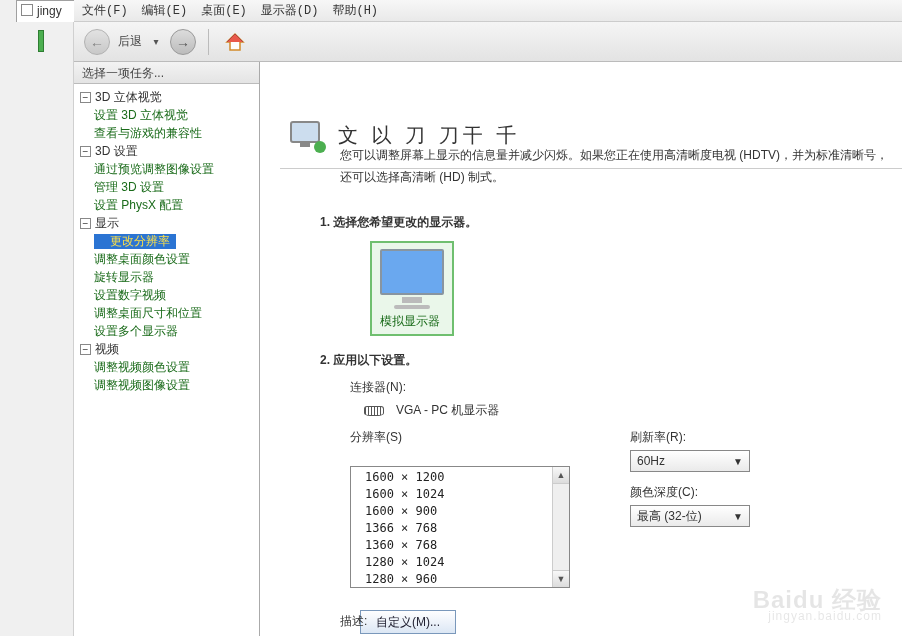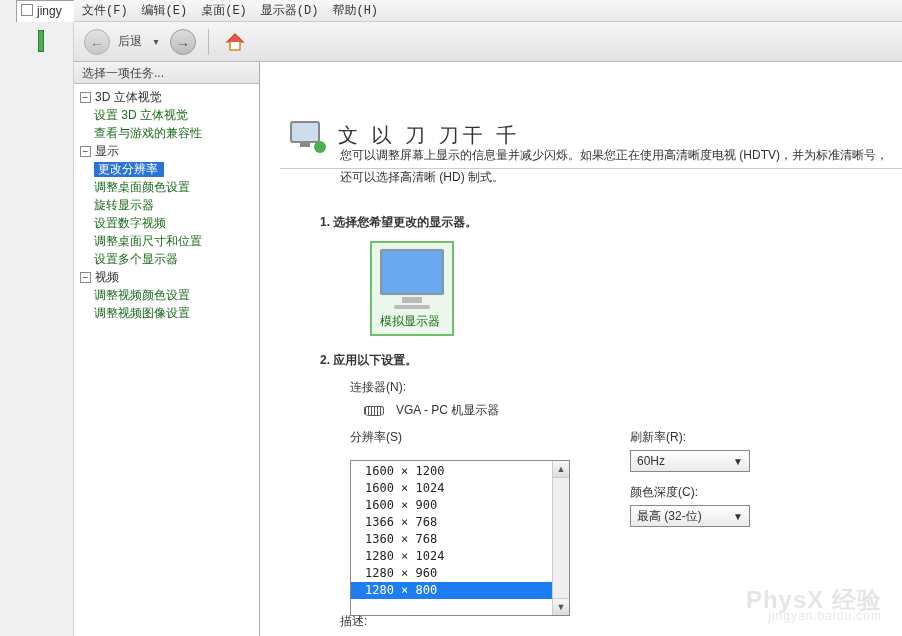--- a/index.html
+++ b/index.html
@@ -22,41 +22,41 @@
     .content-row { flex: 1; display: flex; min-height: 0; }
     .sidebar { width: 186px; border-right: 1px solid #aaa; display: flex; flex-direction: column; }
     .sidebar-header { height: 22px; background: linear-gradient(#f3f3f3,#e4e4e4); border-bottom: 1px solid #bbb; padding: 3px 8px; color: #444; }
     .tree { flex: 1; overflow: auto; padding: 4px 4px 10px 4px; font-size: 12px; line-height: 18px; }
     .tree ul { list-style: none; padding-left: 14px; }
     .tree > ul { padding-left: 2px; }
     .tree .node { white-space: nowrap; }
     .tree .toggle { display: inline-block; width: 11px; height: 11px; border: 1px solid #888; text-align: center; line-height: 9px; font-size: 10px; margin-right: 4px; background: #fff; cursor: default; }
     .tree .lbl { color: #333; }
     .tree a.link { color: #1a6b1a; text-decoration: none; }
-    .tree .selected { background: #2b74d3; color: #ffffff; padding: 0 6px 1px 4px; }
+    .tree .selected { background: #2b74d3; color: #fde047; padding: 0 6px 1px 16px; }
     .main-panel { flex: 1; position: relative; overflow: hidden; background: #fff; }
     .page-header-strip { position: absolute; left: 20px; right: 0; top: 0; height: 72px; border-bottom: 1px solid #ccc; display: flex; align-items: center; gap: 14px; padding: 6px 10px 0 10px; margin-top: 35px; }
     .page-icon { width: 34px; height: 30px; position: relative; }
     .page-icon .mon { width: 30px; height: 22px; border: 2px solid #888; background: #cde; border-radius: 3px; position: relative; }
     .page-icon .mon::after { content:""; position:absolute; left:50%; bottom:-6px; transform:translateX(-50%); width:10px; height:4px; background:#888; }
     .page-icon .dot { position:absolute; right:-2px; bottom:-2px; width:12px; height:12px; background:#4caf50; border-radius:50%; }
     .page-title { font-size: 20px; color: #333; letter-spacing: 4px; overflow: hidden; white-space: nowrap; }
     .page-body { position: absolute; left: 20px; right: 0; top: 72px; bottom: 0; padding: 10px 10px 10px 60px; font-size: 12px; color: #333; overflow: hidden; }
     .desc { margin-bottom: 26px; line-height: 22px; }
     .step-head { font-weight: bold; margin: 8px 0 10px -20px; }
     .monitor-box { display: inline-block; border: 2px solid #6fbf6f; background: #eaf7ea; padding: 6px 8px 4px 8px; margin-left: 30px; margin-bottom: 8px; }
     .monitor-box .screen { width: 64px; height: 46px; background: #6aa8ef; border: 2px solid #8895a0; border-radius: 2px; margin: 0 auto 2px; position: relative; }
     .monitor-box .stand { width: 20px; height: 6px; background: #bbb; margin: 0 auto 2px; }
     .monitor-box .base { width: 36px; height: 4px; background: #bbb; margin: 0 auto 4px; border-radius: 2px; }
     .monitor-box .mcap { color: #1a6b1a; font-size: 12px; }
     .field-label { margin: 6px 0 6px 10px; }
     .connector-row { display: flex; align-items: center; gap: 12px; margin: 4px 0 10px 24px; }
     .vga-icon { width: 20px; height: 10px; border: 1px solid #555; border-radius: 3px 3px 6px 6px / 3px 3px 3px 3px; background: repeating-linear-gradient(90deg,#555 0,#555 1px,transparent 1px,transparent 3px); }
     .two-col { display: flex; gap: 60px; align-items: flex-start; margin-left: 10px; }
-    .res-box { width: 220px; height: 156px; border: 1px solid #888; margin-top: 14px; display: flex; }
+    .res-box { width: 220px; height: 122px; border: 1px solid #888; margin-top: 20px; display: flex; }
     .res-list { flex: 1; overflow: hidden; font-family: Consolas, monospace; font-size: 12px; line-height: 17px; padding: 2px 0; }
     .res-list div { padding: 0 14px; white-space: pre; color: #222; }
     .res-list div.sel { background: #1e7df0; color: #fff; }
     .res-scroll { width: 17px; background: #efefef; border-left: 1px solid #ccc; display: flex; flex-direction: column; align-items: center; justify-content: space-between; }
     .res-scroll .arrow { width: 100%; height: 17px; background: linear-gradient(#f8f8f8,#dcdcdc); border-bottom: 1px solid #ccc; display:flex; align-items:center; justify-content:center; font-size:9px; color:#555; }
     .res-scroll .arrow.bot { border-top: 1px solid #ccc; border-bottom: none; }
     .dropdown { width: 120px; height: 22px; border: 1px solid #888; background: linear-gradient(#fff,#eaeaea); display: flex; align-items: center; justify-content: space-between; padding: 0 6px; margin-top: 4px; font-size: 12px; }
     .dropdown .chev { font-size: 10px; color: #333; }
     .right-col .grp { margin-bottom: 12px; }
     .btn { display:inline-block; min-width: 96px; height: 24px; border: 1px solid #7a98bb; background: linear-gradient(#fefeff,#dce7f4); padding: 0 10px; font-size: 12px; line-height: 22px; text-align: center; margin: 22px 0 0 10px; color: #223; }
@@ -107,20 +107,28 @@
 
       <div class="sidebar">
         <div class="sidebar-header">选择一项任务...</div>
         <div class="tree">
           <ul>
             <li class="node">
               <span class="toggle">−</span><span class="lbl">3D 立体视觉</span>
               <ul>
                 <li class="node"><a class="link">设置 3D 立体视觉</a></li>
                 <li class="node"><a class="link">查看与游戏的兼容性</a></li>
+              </ul>
+            </li>
+            <li class="node">
+              <span class="toggle">−</span><span class="lbl">3D 设置</span>
+              <ul>
+                <li class="node"><a class="link">通过预览调整图像设置</a></li>
+                <li class="node"><a class="link">管理 3D 设置</a></li>
+                <li class="node"><a class="link">设置 PhysX 配置</a></li>
               </ul>
             </li>
             <li class="node">
               <span class="toggle">−</span><span class="lbl">显示</span>
               <ul>
                 <li class="node"><span class="selected">更改分辨率</span></li>
                 <li class="node"><a class="link">调整桌面颜色设置</a></li>
                 <li class="node"><a class="link">旋转显示器</a></li>
                 <li class="node"><a class="link">设置数字视频</a></li>
                 <li class="node"><a class="link">调整桌面尺寸和位置</a></li>
@@ -204,20 +212,20 @@
                   <span class="chev">▼</span>
                 </div>
               </div>
             </div>
           </div>
 
           <div class="bottom-label">描述:</div>
         </div>
 
         <div class="watermark">
-          <div class="big">PhysX 经验</div>
+          <div class="big">Baidu 经验</div>
           <div class="sm">jingyan.baidu.com</div>
         </div>
 
       </div>
     </div>
   </div>
 </div>
 
 </body></html>

